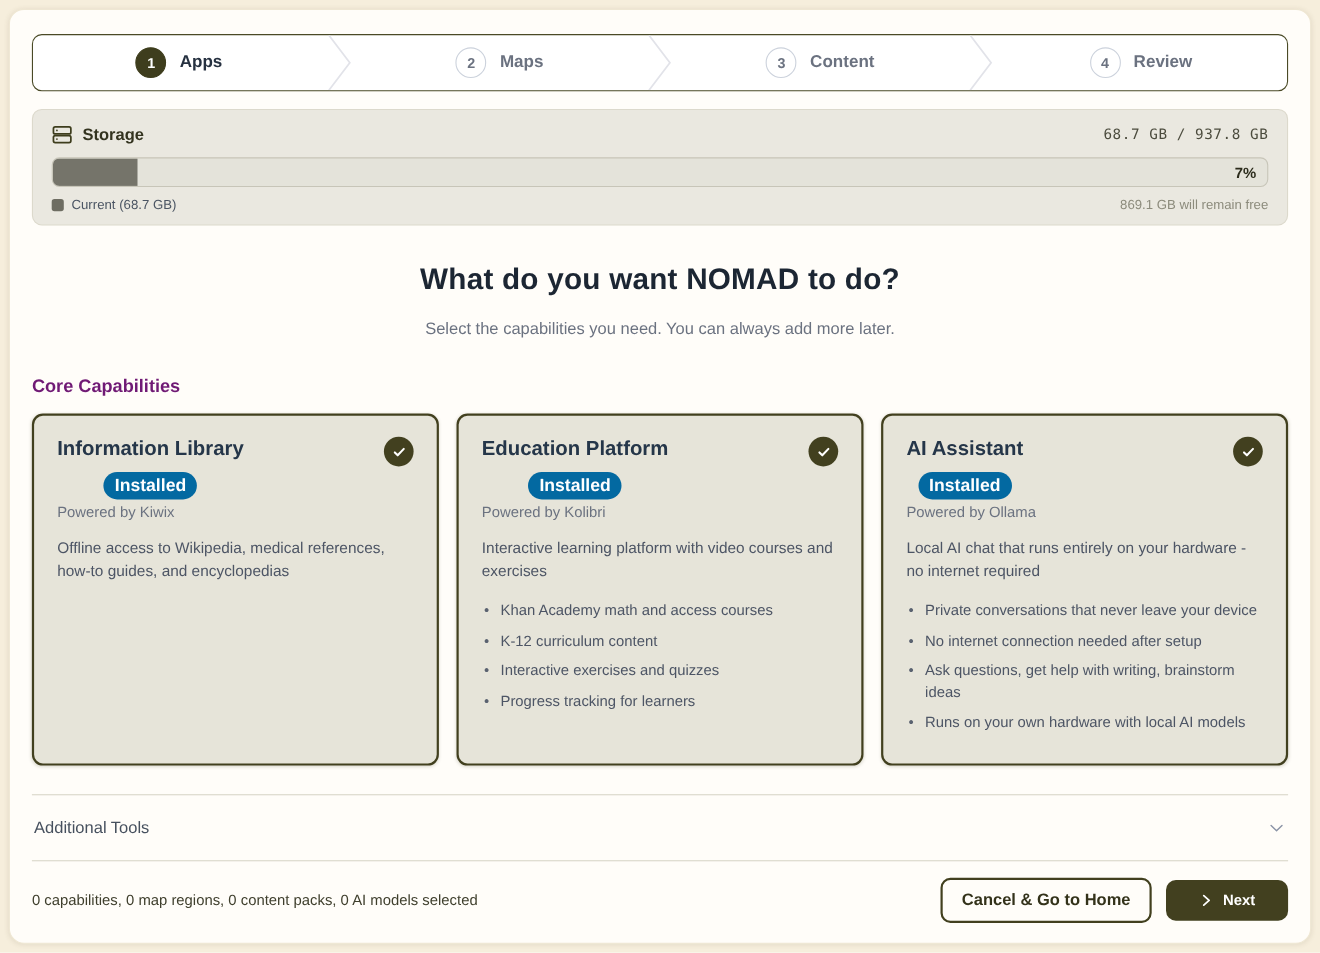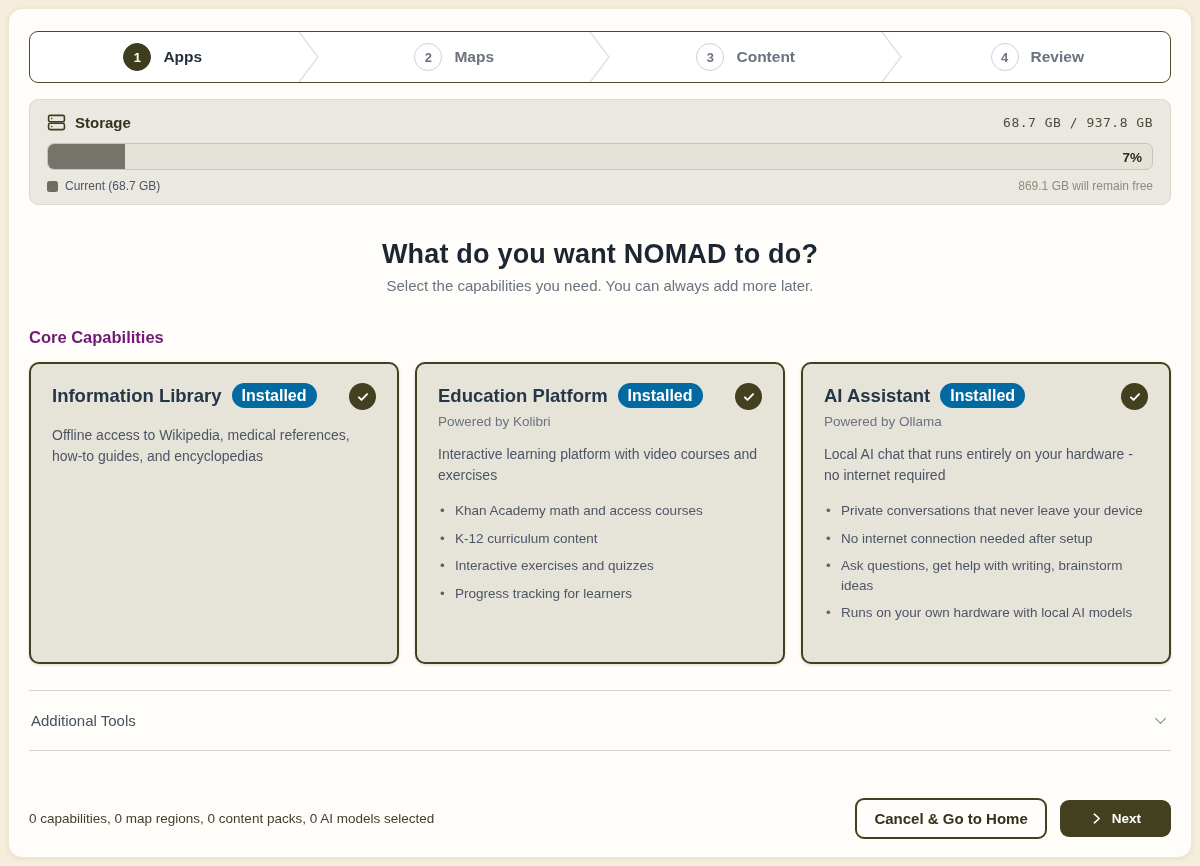--- a/index.html
+++ b/index.html
@@ -68,36 +68,36 @@
     font-size:13.5px; font-weight:700; color:#2c2c1c;
   }
   .storage-foot { display:flex; align-items:center; justify-content:space-between; margin-top:9px; }
   .legend { display:flex; align-items:center; gap:7px; font-size:12px; color:#4b5563; }
   .legend .swatch { width:11px; height:11px; border-radius:2.5px; background:#6e6d62; }
   .remain { font-size:12px; color:#8c8b7c; }
 
   
   .hero { margin-top:34px; text-align:center; flex:0 0 auto; }
   .hero h1 { font-size:27px; font-weight:800; color:#1c2633; letter-spacing:.2px; }
-  .hero p { margin-top:7px; font-size:15px; color:#6b7280; }
+  .hero p { margin-top:21px; font-size:15px; color:#6b7280; }
 
   
   .section-title { margin-top:34px; font-size:16.5px; font-weight:700; color:#701a75; flex:0 0 auto; }
   .cards { margin-top:15px; display:grid; grid-template-columns:1fr 1fr 1fr; gap:16px; flex:0 0 auto; }
   .card {
     background:#e6e4d9;
     border:2px solid #42401f;
     border-radius:10px;
     padding:19px 21px;
     min-height:302px;
     cursor:pointer;
     box-shadow:0 1px 3px rgba(60,60,30,.18);
   }
   .card-head { display:flex; align-items:flex-start; justify-content:space-between; }
-  .title-row { display:flex; align-items:center; gap:10px; flex-wrap:wrap; }
+  .title-row { display:flex; align-items:center; gap:10px; flex-wrap:wrap;flex-direction:column; }
   .card h3 { font-size:18.5px; font-weight:800; color:#253649; }
   .badge {
     background:#0369a1; color:#fff;
     font-size:16px; font-weight:700;
     padding:3.5px 10px; border-radius:999px; white-space:nowrap;
   }
   .check {
     width:27px; height:27px; border-radius:50%;
     background:#42401f; flex:0 0 auto;
     display:flex; align-items:center; justify-content:center;
@@ -223,20 +223,21 @@
         <div class="title-row">
           <h3>Information Library</h3>
           <span class="badge">Installed</span>
         </div>
         <span class="check">
           <svg viewBox="0 0 24 24">
               <path d="M5 12.5l4.5 4.5L19 7" fill="none" stroke="#fff" stroke-width="3.2" stroke-linecap="round" stroke-linejoin="round"></path>
             </svg>
         </span>
       </div>
+      <div class="powered">Powered by Kiwix</div>
       <p class="desc">Offline access to Wikipedia, medical references, how-to guides, and encyclopedias</p>
     </article>
 
     <article class="card">
       <div class="card-head">
         <div class="title-row">
           <h3>Education Platform</h3>
           <span class="badge">Installed</span>
         </div>
         <span class="check">

